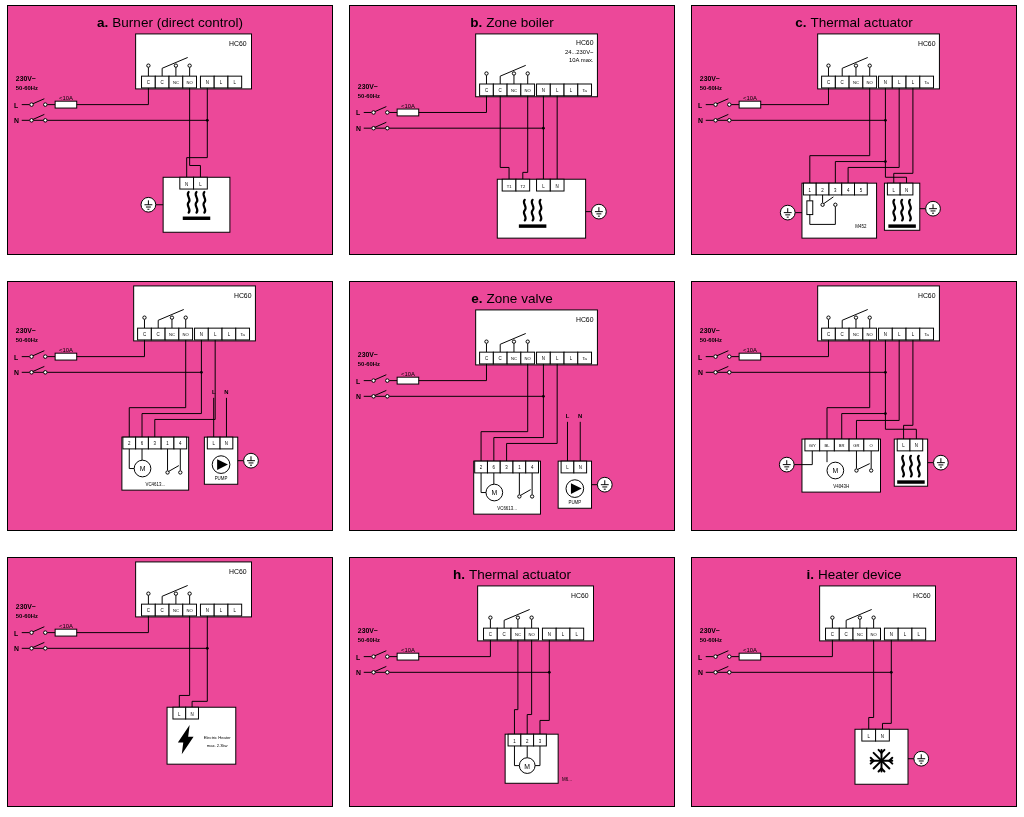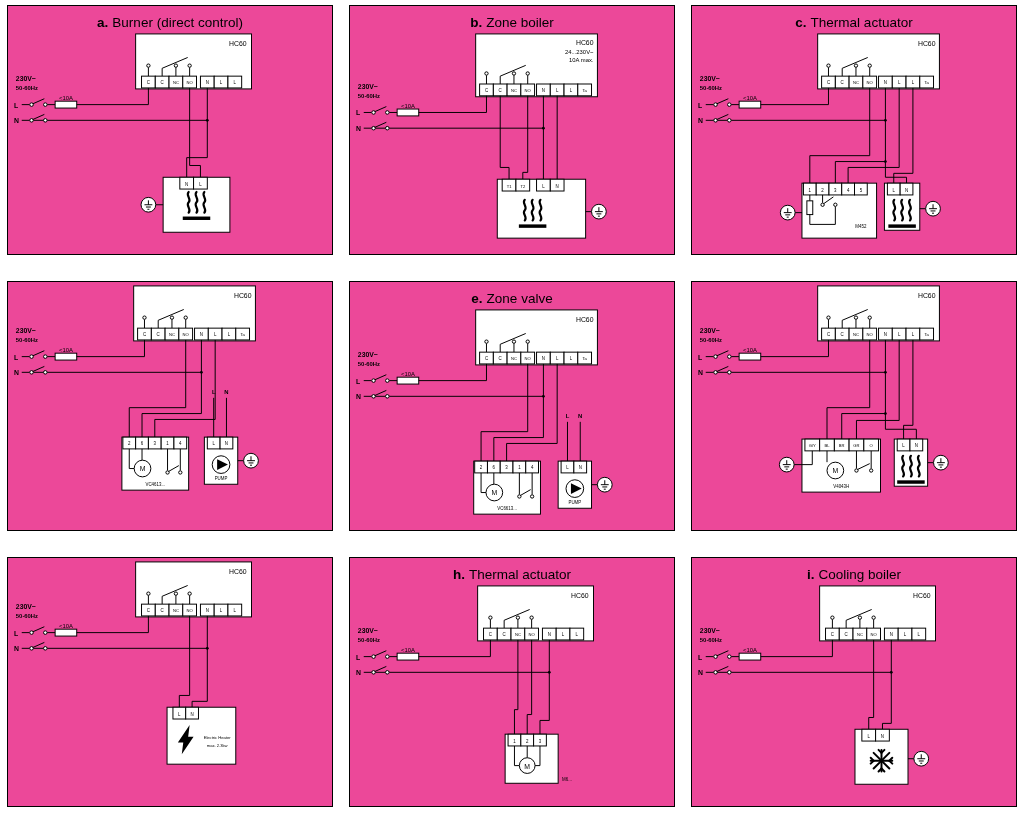--- a/index.html
+++ b/index.html
@@ -651,21 +651,21 @@
         <polyline class="w" points="193.5,167 193.5,187 188.5,187"></polyline>
         <circle cx="180.5" cy="187" r="8" class="box"></circle>
           <text x="180.5" y="190" class="t7 mid">M</text>
         <text x="216" y="203" class="t45">M6...</text>
       </g>
     </svg>
   </section>
 
   <section class="panel">
     <div class="ptitle">
-      <span class="plet">i.</span><span>Cooling boiler</span>
+      <span class="plet">i.</span><span>Heater device</span>
     </div>
     <svg viewBox="0 0 330 224">
       <g>
         <rect x="130" y="4" width="118" height="56" class="box"></rect>
         <text x="243" y="16" class="t7 end">HC60</text>
         <use href="#relay" x="143" y="25"></use>
         <g>
           <rect x="136" y="47" width="14" height="12" class="box"></rect>
             <text x="143" y="55.5" class="t45 mid">C</text>
           <rect x="150" y="47" width="14" height="12" class="box"></rect>

